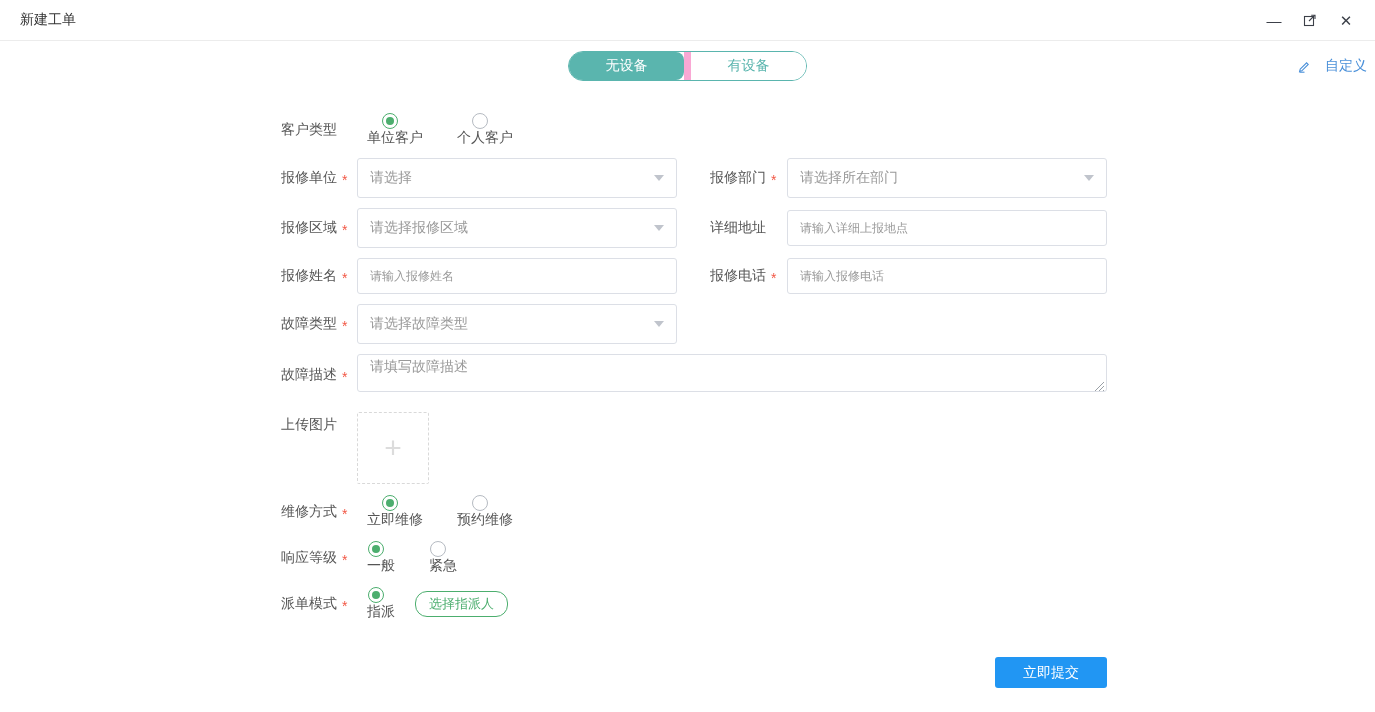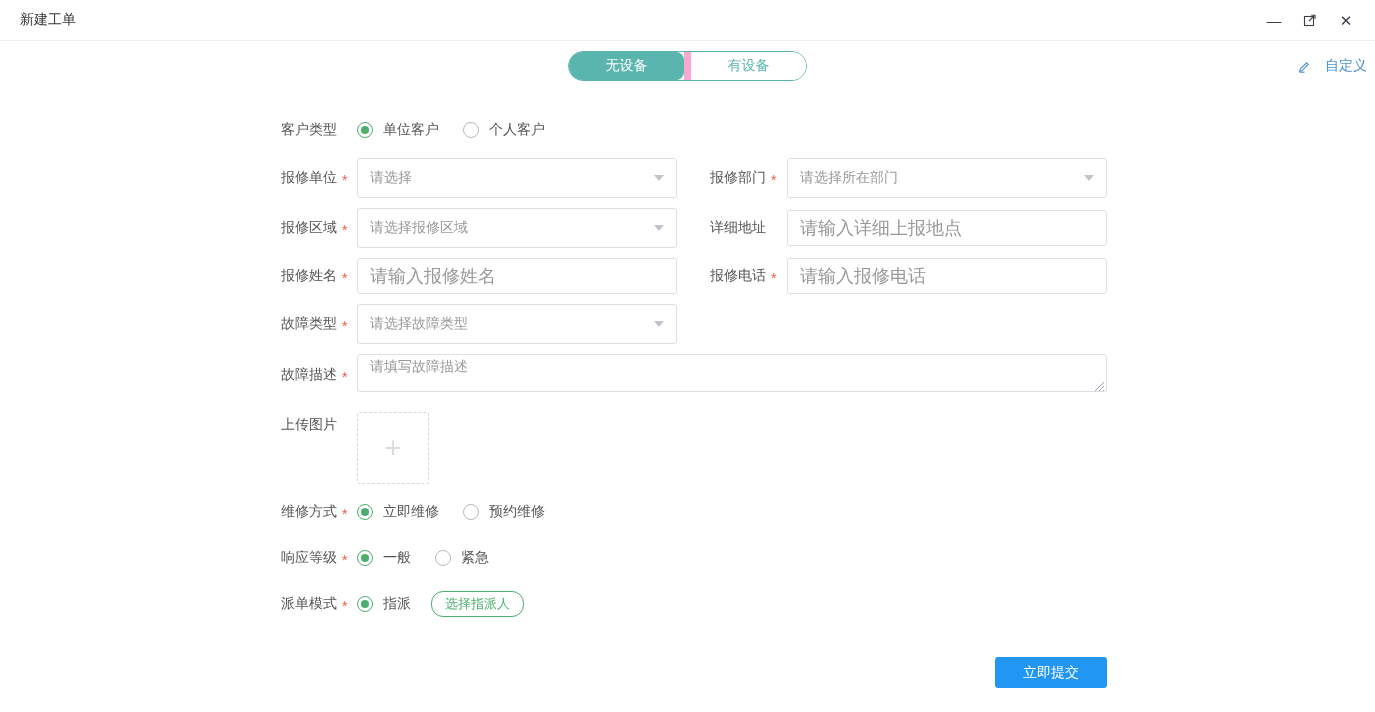--- a/index.html
+++ b/index.html
@@ -36,37 +36,37 @@
   .row.top .lbl { margin-top:8px; }
   .req { color:#f25643; font-size:14px; margin-top:3px; }
 
   .select { width:320px; height:40px; border:1px solid #dcdfe6; border-radius:3px;
             background:#fff; display:flex; align-items:center; justify-content:space-between;
             padding:0 12px; cursor:pointer; }
   .ph { font-size:14px; color:#999; }
   .caret { width:0; height:0; border-left:5px solid transparent; border-right:5px solid transparent;
            border-top:6px solid #c0c4cc; }
   .txt { width:320px; height:36px; border:1px solid #dcdfe6; border-radius:3px;
-         padding:0 12px; font-size:18px; color:#333; font-family:inherit; outline:none; }
+         padding:0 12px; font-size:12px; color:#333; font-family:inherit; outline:none; }
   .txt::placeholder { color:#999; }
 
   .ta-wrap { position:relative; width:750px; }
   .ta { width:750px; height:38px; border:1px solid #dcdfe6; border-radius:3px;
         padding:3px 12px; font-size:14px; color:#ef4444; font-family:inherit;
         resize:none; outline:none; }
   .ta::placeholder { color:#999; }
   .ta-grip { position:absolute; right:3px; bottom:5px; pointer-events:none; }
 
   .row.upload-row { margin-bottom:10px; }
   .upload-box { width:72px; height:72px; border:1px dashed #d9d9d9; border-radius:2px;
                 background:#fff; display:flex; align-items:center; justify-content:center;
                 cursor:pointer; }
   .plus { font-size:30px; color:#dcdcdc; font-weight:300; line-height:1; }
 
-  .radio-group { display:flex; align-items:center; margin-right:24px; cursor:pointer; }
+  .radio-group { display:flex; align-items:center; margin-right:24px; cursor:pointer;flex-direction:column; }
   .radio { width:16px; height:16px; border-radius:50%; border:1px solid #b6bbc2;
            background:#fff; display:inline-flex; align-items:center; justify-content:center;
            flex-shrink:0; }
   .radio.checked { border:1.5px solid #4cae6e; }
   .dot { width:8px; height:8px; border-radius:50%; background:#4cae6e; }
   .radio-label { font-size:14px; color:#555; margin-left:10px; }
 
   .assignee-btn { margin-left:20px; height:26px; padding:0 13px; background:#fff;
                   border:1px solid #4cae6e; border-radius:12px; color:#4cae6e;
                   font-size:13px; cursor:pointer; font-family:inherit; }

